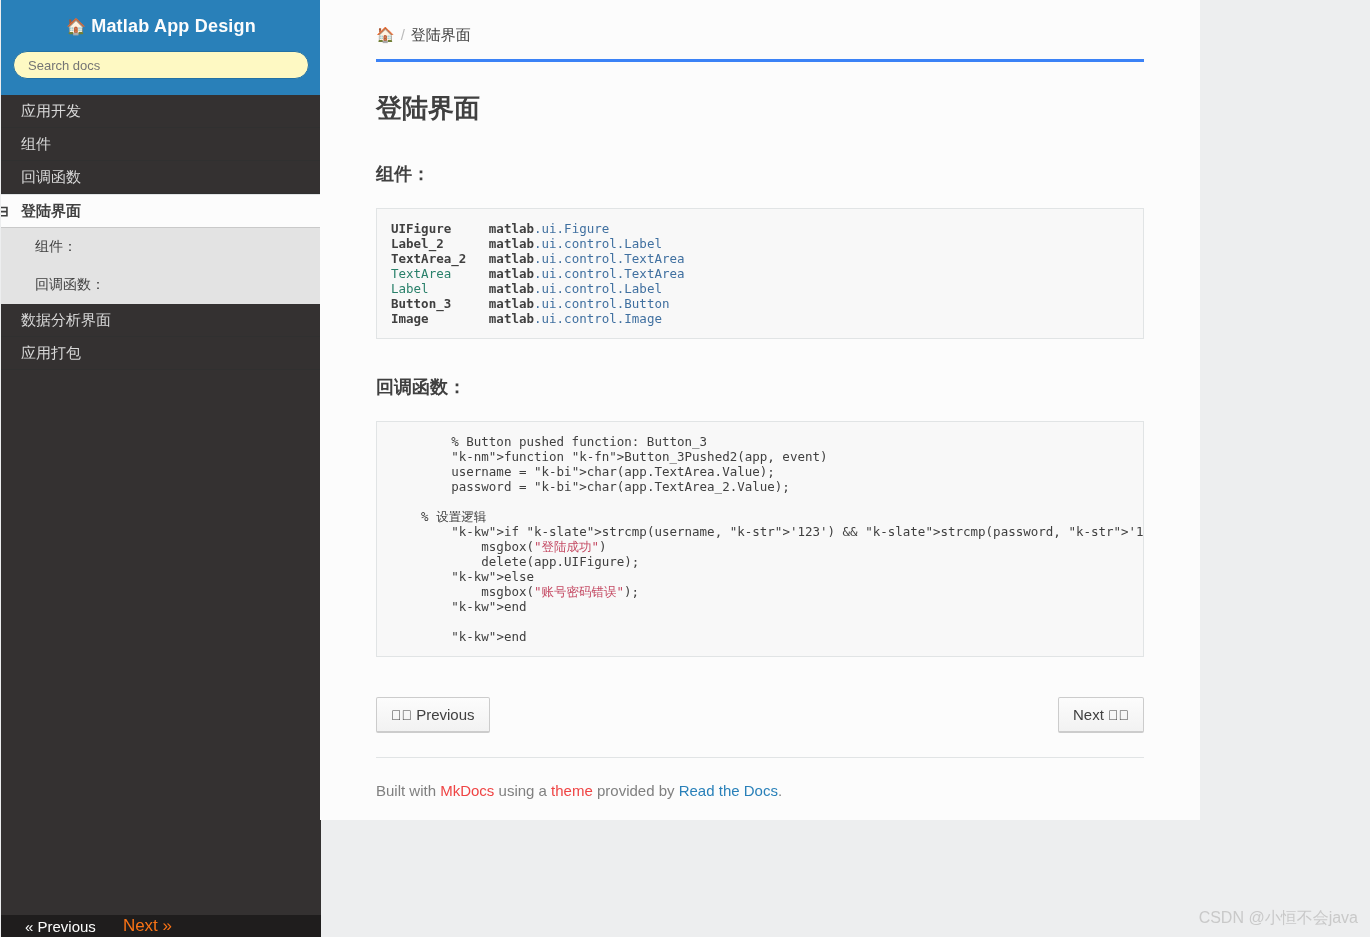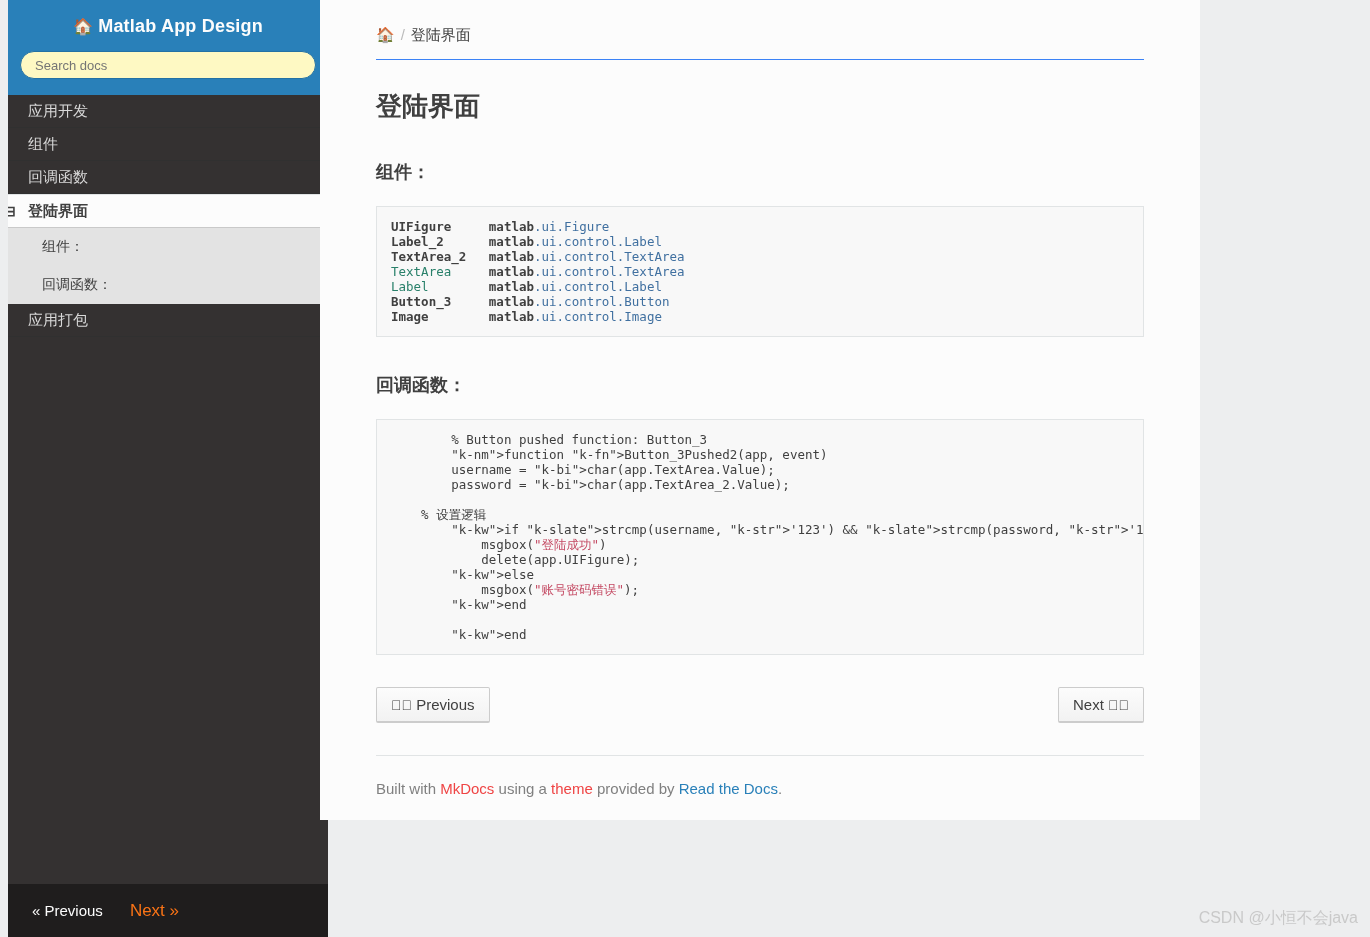--- a/index.html
+++ b/index.html
@@ -7,21 +7,21 @@
     margin: 0; padding: 0;
     width: 1370px; height: 937px;
     background: #edeeef;
     font-family: "Liberation Sans", "DejaVu Sans", sans-serif;
     overflow: hidden;
   }
   .page { position: relative; width: 1370px; height: 937px; }
 
   
   .sidebar {
-    position: absolute; left: 8px; top: 0;
+    position: absolute; left: 1px; top: 0;
     width: 320px; height: 937px;
     background: #343131;
     display: flex; flex-direction: column;
   }
   .side-head {
     background: #2980b9;
     padding: 12px 12px 16px 12px;
     flex: 0 0 auto;
   }
   .brand {
@@ -58,37 +58,37 @@
     font-size: 14px; color: #404040;
   }
   .subnav { background: #e3e3e3; padding: 0; }
   .sub-item {
     display: block; color: #404040; font-size: 14px;
     padding: 10px 0 10px 34px; cursor: pointer;
     font-family: "Liberation Sans", sans-serif;
   }
   .side-foot {
     flex: 0 0 auto; background: #1f1d1d;
-    height: 53px; display: flex; align-items: center;
+    height: 22px; display: flex; align-items: center;
     padding: 0 24px;
   }
   .side-foot .fprev { color: #fcfcfc; font-size: 15px; cursor: pointer; }
   .side-foot .fnext { color: #f97316; font-size: 17px; cursor: pointer; margin-left: 27px; }
 
   
   .content {
     position: absolute; left: 320px; top: 0;
     width: 880px; height: 820px;
     background: #fcfcfc;
   }
   .inner { padding: 0 56px; }
 
   .breadcrumbs {
     padding: 26px 0 14px 0;
-    border-bottom: 1px solid #3b82f6;
+    border-bottom: 3px solid #3b82f6;
     font-size: 15px; color: #404040;
   }
   .bc-home { color: #9b59b6; font-size: 15px; cursor: pointer; }
   .bc-sep { color: #bbb; margin: 0 6px; }
   .bc-cur { color: #404040; }
 
   h1.doc-title {
     font-size: 26px; color: #404040; font-weight: bold;
     margin: 30px 0 0 0; line-height: 1.3;
   }
@@ -112,21 +112,21 @@
   .k-nm   { color: #404040; font-weight: bold; }
   .k-blue { color: #4070a0; }
   .k-grn  { color: #29806a; }
   .k-com  { color: #404040; }
   .k-str  { color: #c44a63; }
 
   .navbtns {
     margin-top: 28px; position: relative; height: 42px;
   }
   .btn {
-    position: absolute; top: 4px;
+    position: absolute; top: 12px;
     background: linear-gradient(#fcfcfc, #f2f2f2);
     border: 1px solid #ccc; border-bottom-width: 2px;
     border-radius: 2px; color: #404040;
     font-size: 15px; padding: 8px 14px;
     cursor: pointer; font-family: "Liberation Sans", sans-serif;
   }
   .btn-prev { left: 0; }
   .btn-next { right: 0; }
   .btn .ico { font-size: 14px; }
 
@@ -173,20 +173,23 @@
         <span class="toggle">⊟</span>
         <span>登陆界面</span>
       </div>
       <div class="subnav">
         <div class="sub-item">
           <span>组件：</span>
         </div>
         <div class="sub-item">
           <span>回调函数：</span>
         </div>
+      </div>
+      <div class="nav-item">
+        <span>数据分析界面</span>
       </div>
       <div class="nav-item">
         <span>应用打包</span>
       </div>
     </div>
 
     <div class="side-foot">
       <span class="fprev">« Previous</span>
       <span class="fnext">Next »</span>
     </div>

